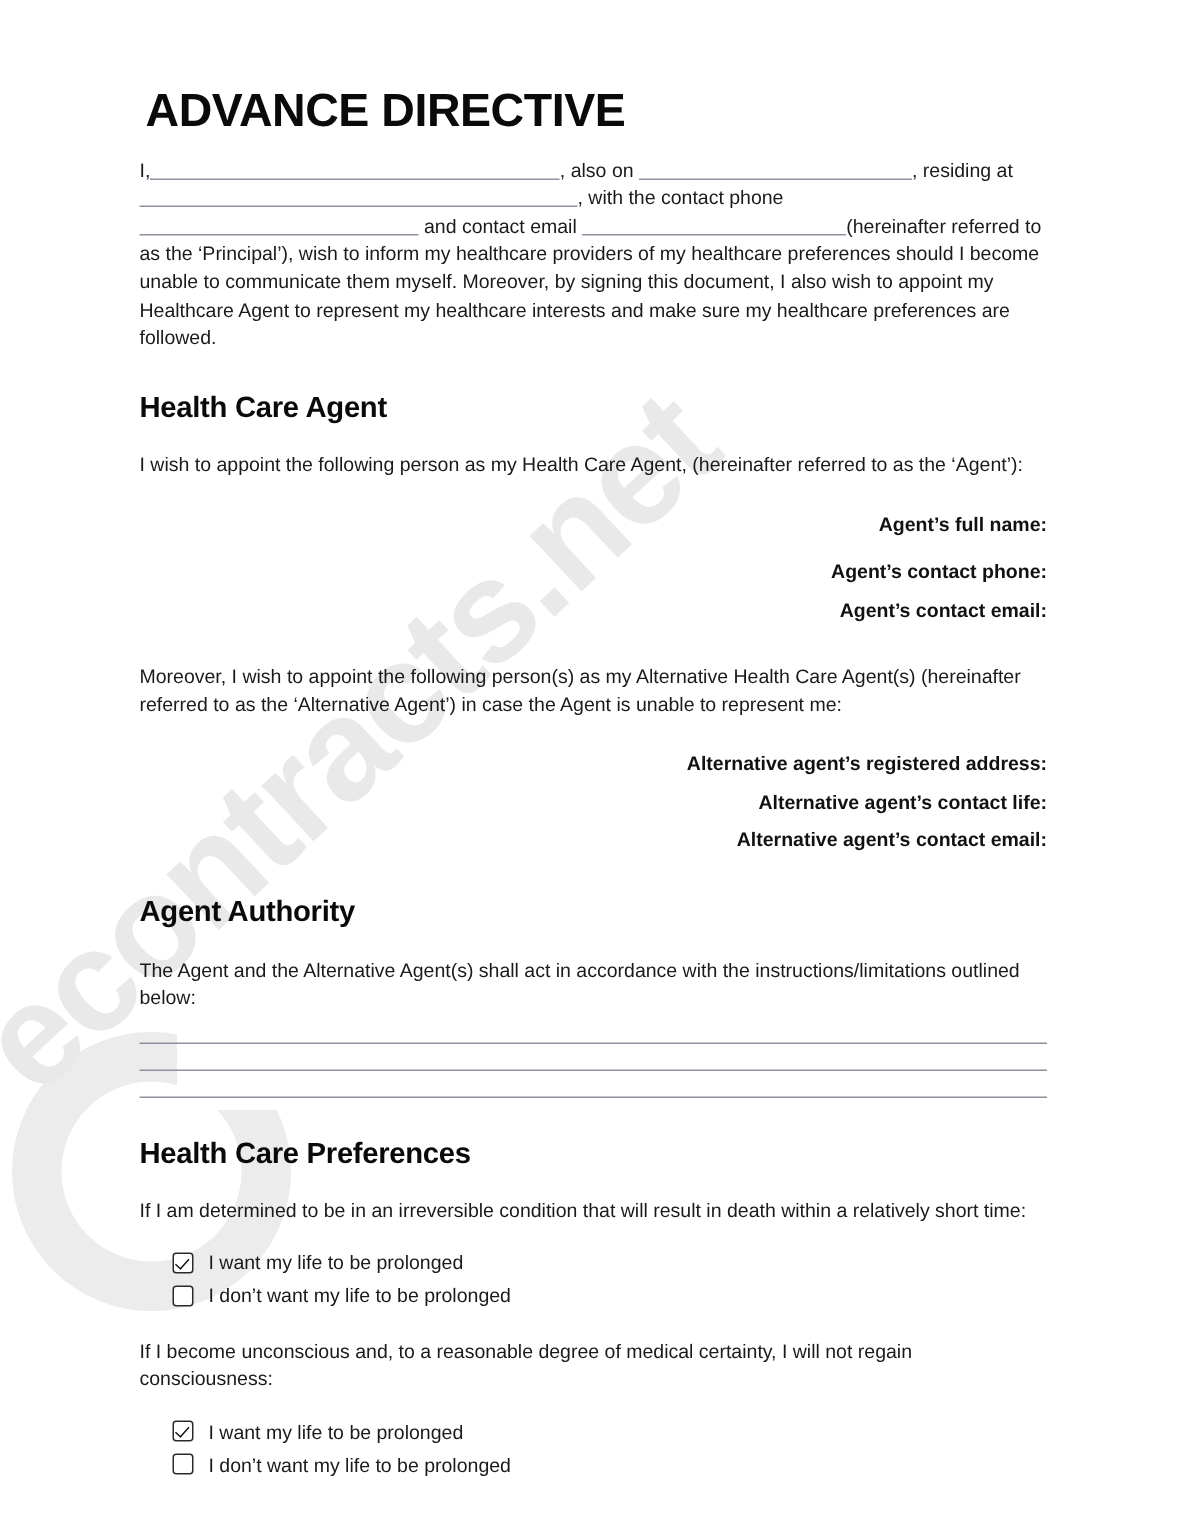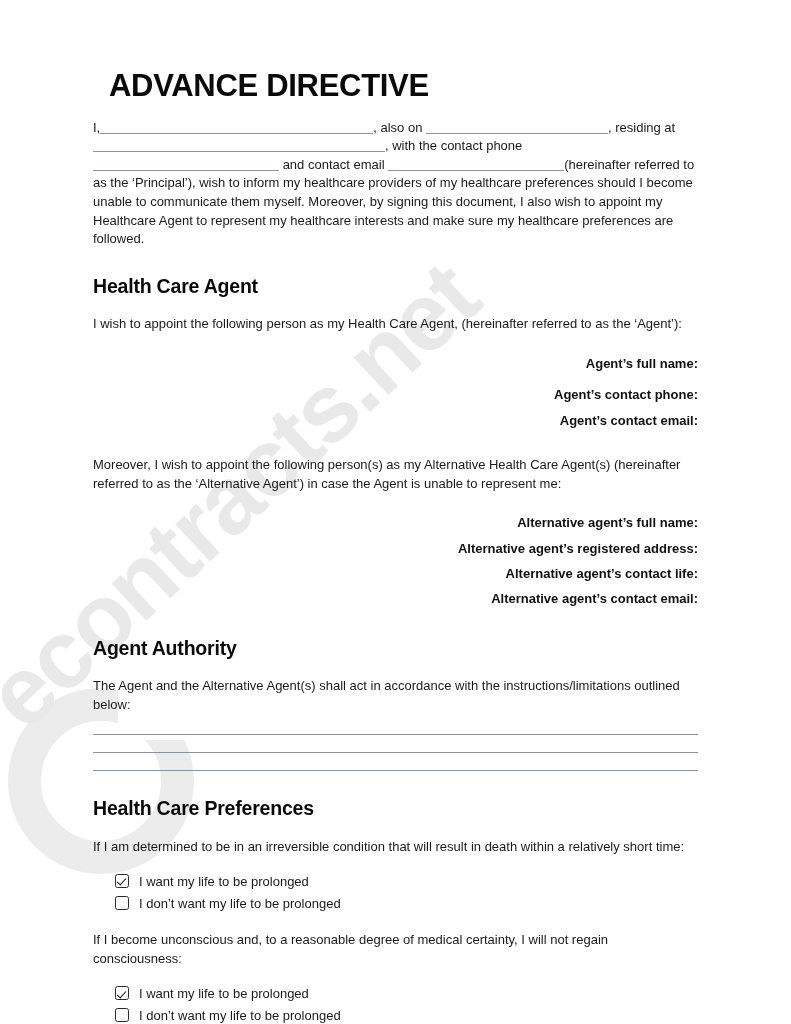--- a/index.html
+++ b/index.html
@@ -68,21 +68,21 @@
     z-index: 1;
     padding: 0 93px;
     box-sizing: border-box;
   }
 
   .doc-title {
     font-size: 31px;
     font-weight: bold;
     letter-spacing: -0.3px;
     color: #0a0a0a;
-    margin: 16px;
+    margin: 4px;
     padding-top: 54px;
     line-height: 1.05;
   }
 
   .section-heading {
     font-size: 19.5px;
     font-weight: bold;
     color: #0a0a0a;
     letter-spacing: -0.2px;
     margin: 0;
@@ -232,24 +232,20 @@
     <div class="field-row">
       <span class="field-label">Agent’s contact email:</span>
       <span class="field-rule"></span>
     </div>
 
     <div class="gap-20"></div>
     <p class="body-text">Moreover, I wish to appoint the following person(s) as my Alternative Health Care Agent(s) (hereinafter referred to as the ‘Alternative Agent’) in case the Agent is unable to represent me:</p>
     <div class="gap-20"></div>
 
     <div class="field-row">
-      <span class="field-label">Alternative agent’s full name:</span>
-      <span class="field-rule"></span>
-    </div>
-    <div class="field-row">
       <span class="field-label">Alternative agent’s registered address:</span>
       <span class="field-rule"></span>
     </div>
     <div class="field-row">
       <span class="field-label">Alternative agent’s contact life:</span>
       <span class="field-rule"></span>
     </div>
     <div class="field-row">
       <span class="field-label">Alternative agent’s contact email:</span>
       <span class="field-rule"></span>

